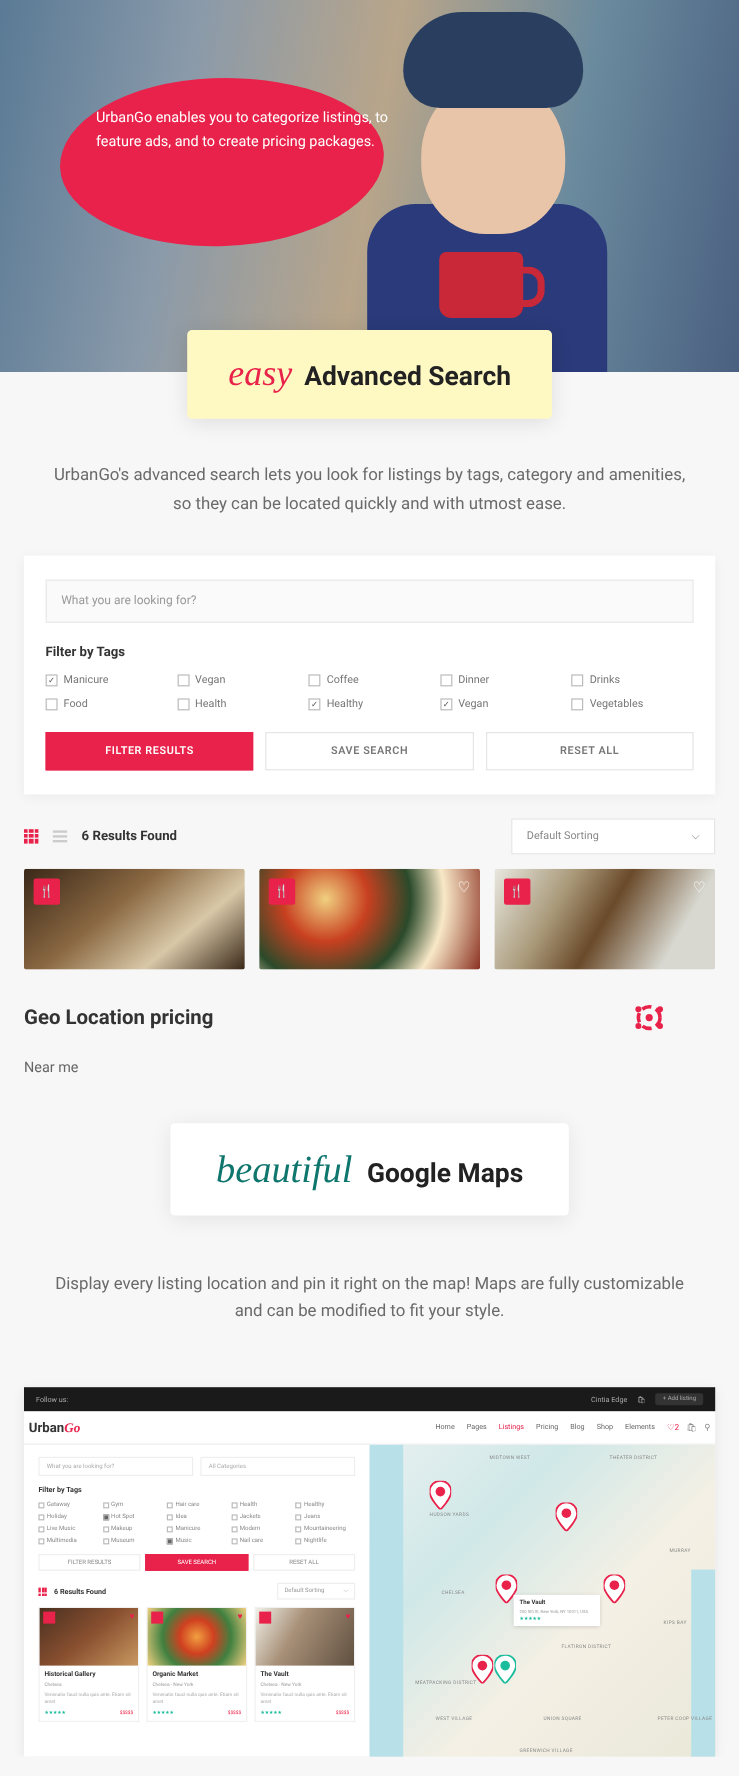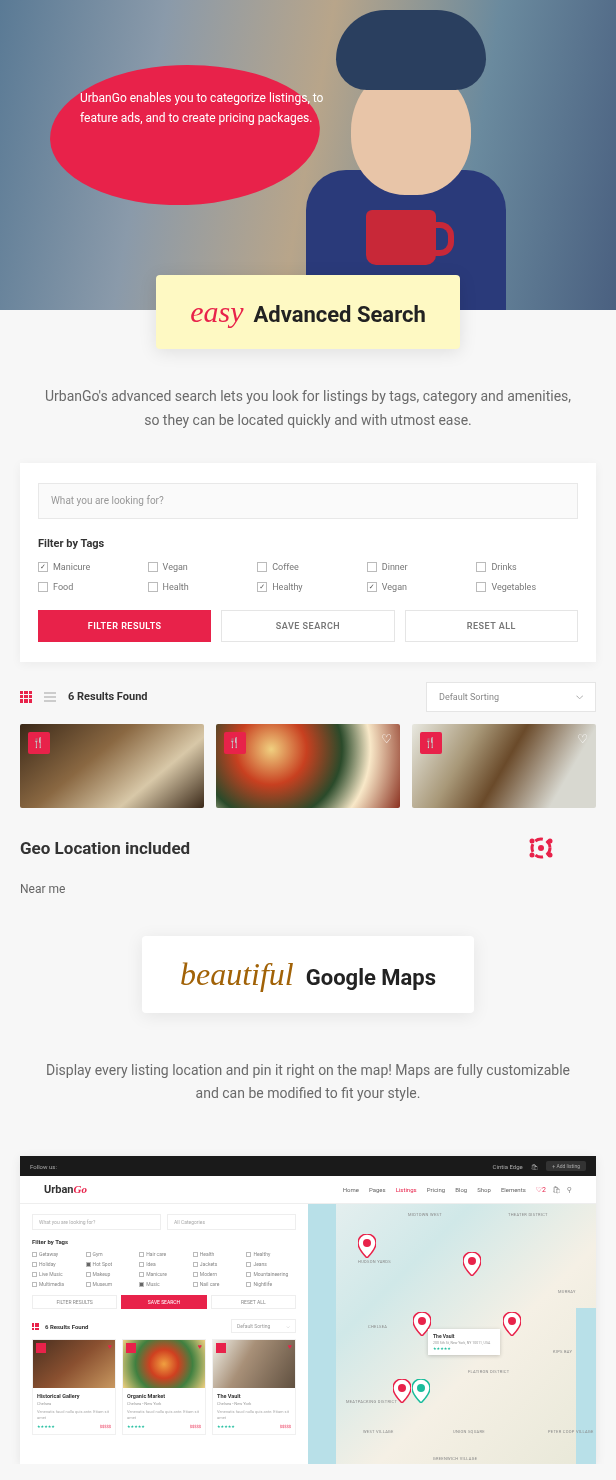--- a/index.html
+++ b/index.html
@@ -72,28 +72,28 @@
 .slider-label { font-size: 12px; color: #666; }
 .slider { flex: 1; position: relative; height: 20px; display: flex; align-items: center; }
 .track { position: absolute; left: 0; right: 0; height: 3px; background: #ddd; }
 .fill { position: absolute; left: 0; width: 58%; height: 3px; background: #e8224a; }
 .thumb { position: absolute; left: 58%; width: 10px; height: 10px; background: #e8224a; border-radius: 2px; transform: translateX(-50%); }
 .slider-val { position: absolute; left: 58%; top: -18px; transform: translateX(-50%); font-size: 11px; color: #555; }
 
 
 .title-wrap2 { text-align: center; margin: 20px 0 10px; }
 .title-card2 { background: #fff; padding: 20px 38px; border-radius: 4px; box-shadow: 0 3px 18px rgba(0,0,0,0.08); display: inline-flex; align-items: baseline; gap: 12px; }
-.script2 { font-family: "Brush Script MT", cursive; color: #a16207; font-size: 32px; font-style: italic; }
+.script2 { font-family: "Brush Script MT", cursive; color: #0f766e; font-size: 32px; font-style: italic; }
 
 
 .maps-demo { margin: 20px 20px 0; background: #fff; box-shadow: 0 2px 10px rgba(0,0,0,0.08); }
 .topbar { height: 20px; background: #1a1a1a; display: flex; align-items: center; justify-content: space-between; padding: 0 10px; font-size: 6px; color: #aaa; }
 .topbar-right { display: flex; gap: 8px; align-items: center; }
 .add-btn { background: #333; padding: 2px 6px; border-radius: 2px; font-size: 5px; }
-.navbar { height: 28px; display: flex; align-items: center; justify-content: space-between; padding: 0 24px; border-bottom: 1px solid #eee; }
+.navbar { height: 28px; display: flex; align-items: center; justify-content: space-between; padding: 0 4px; border-bottom: 1px solid #eee; }
 .logo { font-size: 11px; font-weight: 700; }
 .logo .go { font-family: cursive; color: #e8224a; font-style: italic; }
 .nav-items { display: flex; gap: 10px; font-size: 6px; color: #666; align-items: center; }
 .nav-items .active { color: #e8224a; }
 .nav-icons { display: flex; gap: 6px; font-size: 7px; color: #888; }
 .heart-count { color: #e8224a; }
 
 .maps-body { display: flex; }
 .left-col { width: 50%; padding: 10px 12px; }
 .right-col { width: 50%; position: relative; background: linear-gradient(135deg, #e8f0f0 0%, #d0e8e8 30%, #f5f0e5 60%, #e8e8d8 100%); min-height: 260px; }
@@ -256,21 +256,21 @@
       <div class="heart">♡</div>
     </div>
   <div class="card card3">
       <div class="bg"></div>
       <div class="badge">🍴</div>
       <div class="heart">♡</div>
     </div>
 </div>
 
 <div class="geo">
-  <div class="geo-title">Geo Location included</div>
+  <div class="geo-title">Geo Location pricing</div>
   <div class="geo-icon">
     <svg viewBox="0 0 30 30">
         <circle cx="15" cy="15" r="9" fill="none" stroke="#e8224a" stroke-width="3" stroke-dasharray="8 4"></circle>
         <circle cx="15" cy="15" r="3" fill="#e8224a"></circle>
         <circle cx="6" cy="8" r="2.5" fill="#e8224a"></circle>
         <circle cx="24" cy="8" r="2.5" fill="#e8224a"></circle>
         <circle cx="6" cy="22" r="2.5" fill="#e8224a"></circle>
         <circle cx="24" cy="22" r="2.5" fill="#e8224a"></circle>
       </svg>
   </div>

